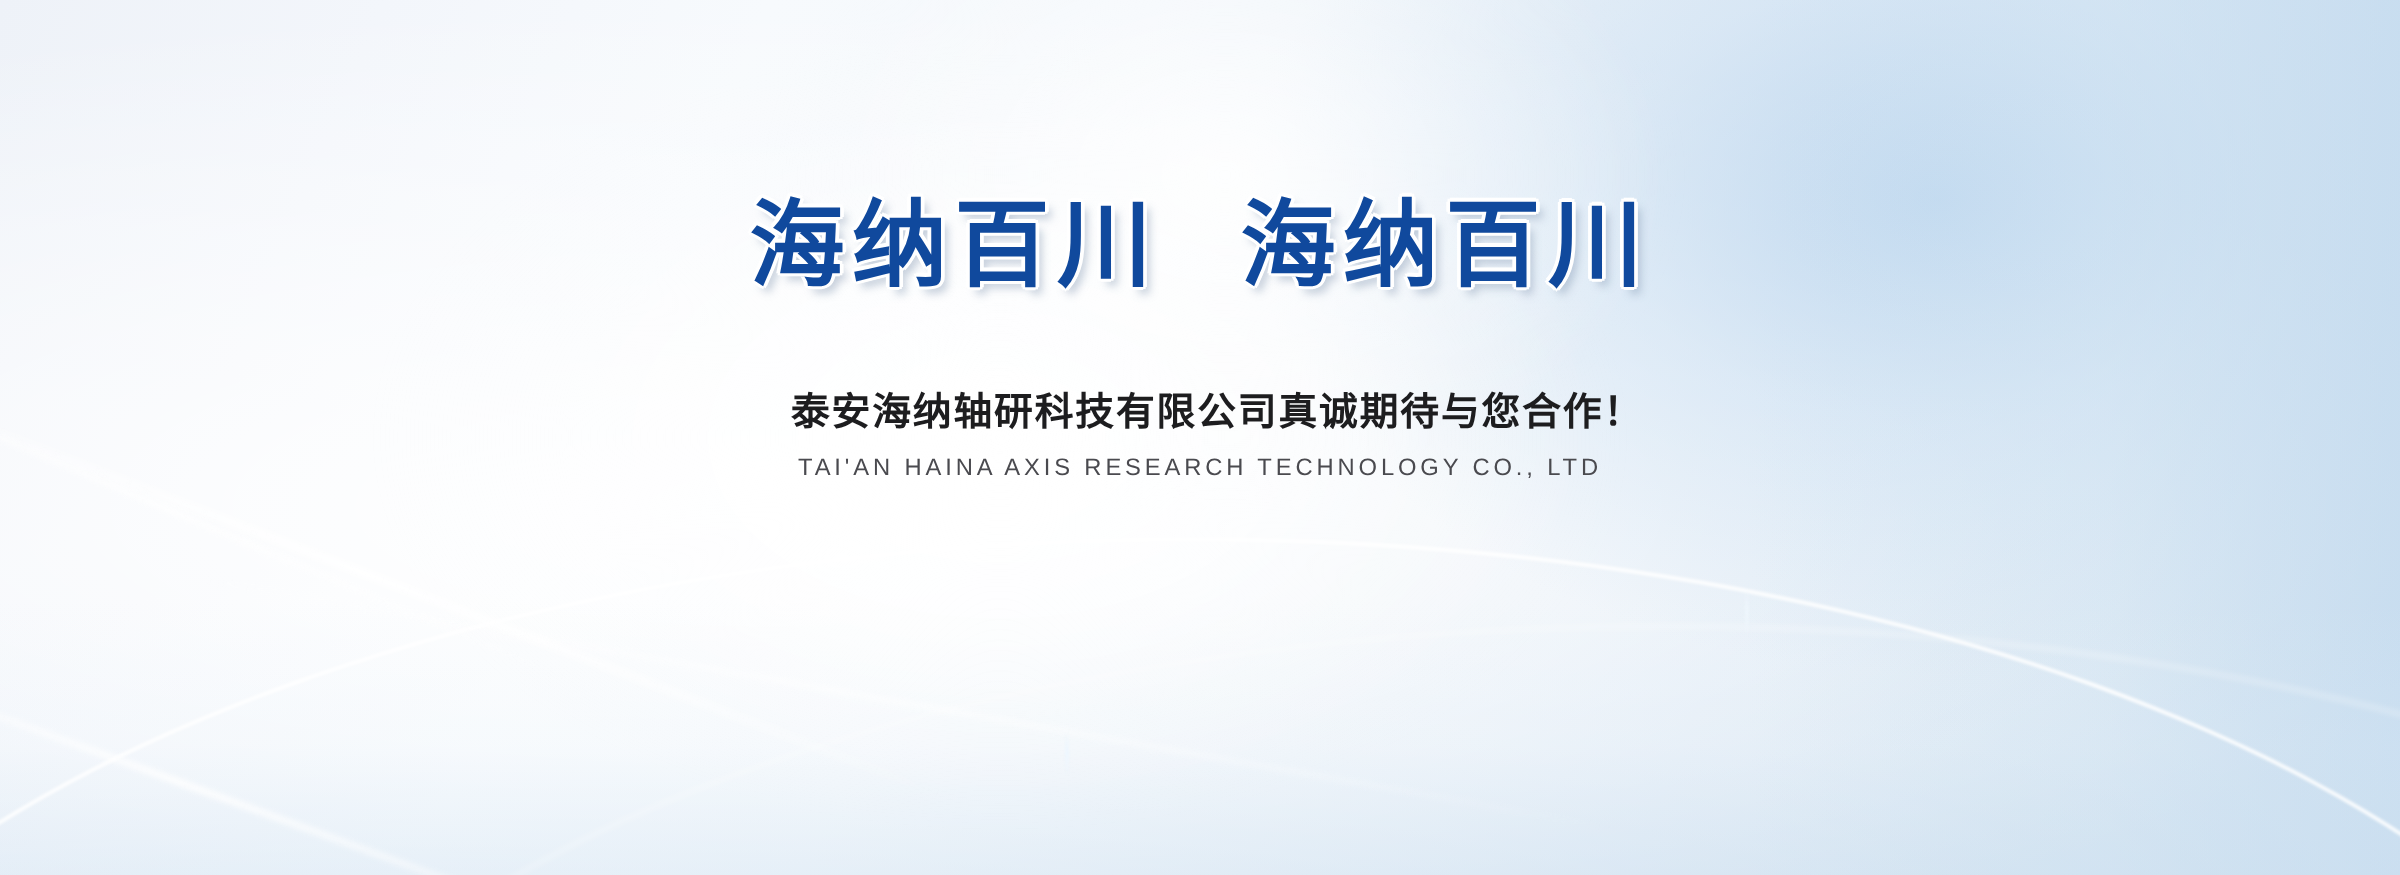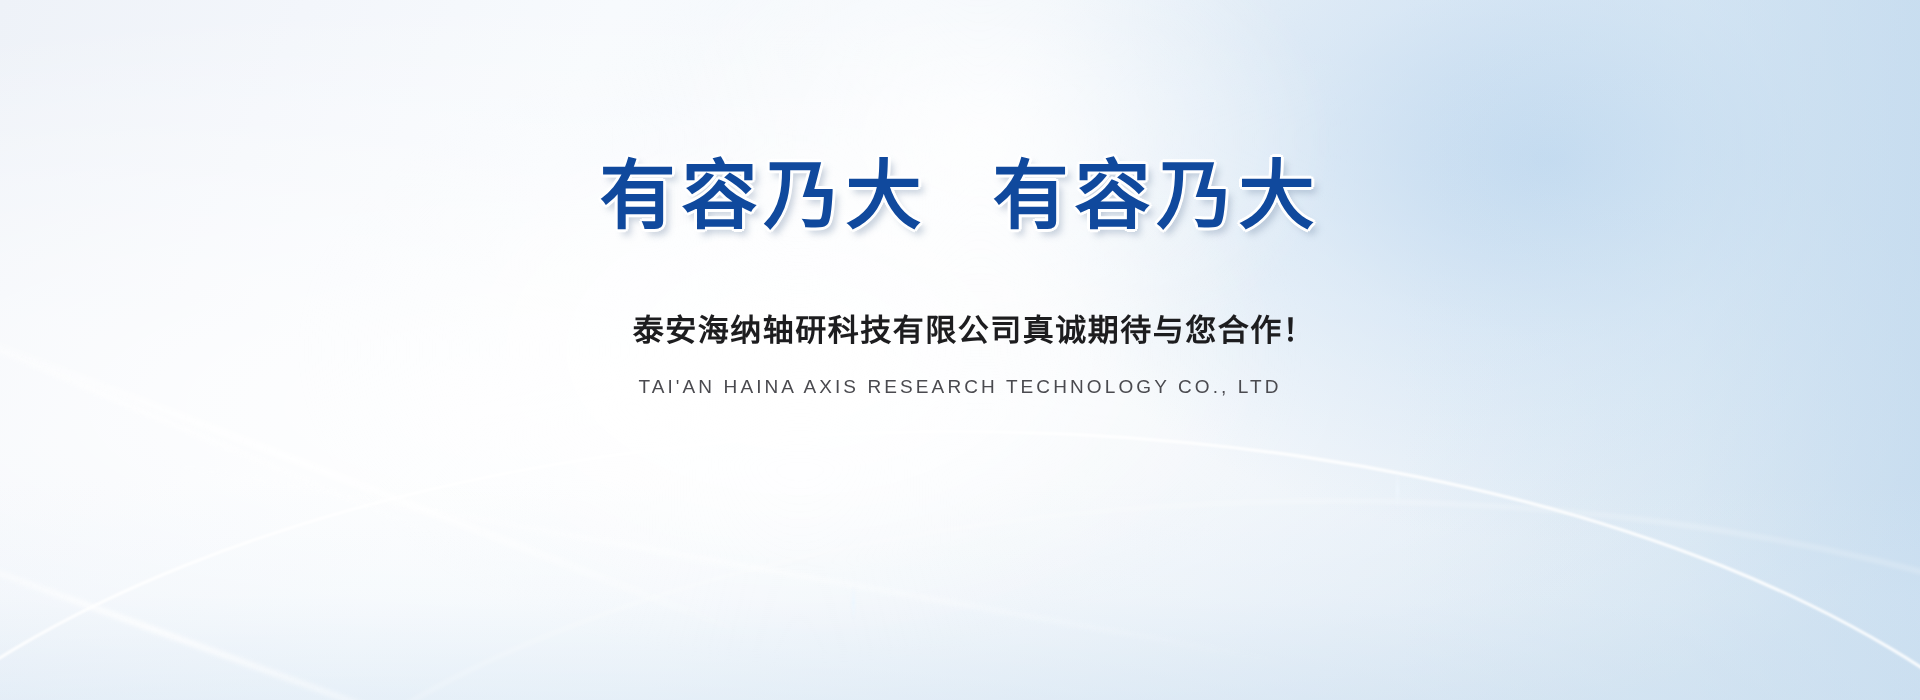--- a/index.html
+++ b/index.html
@@ -238,21 +238,21 @@
     font-family: "DejaVu Sans", "Liberation Sans", sans-serif;
     font-size: 31px;
     font-weight: 700;
     letter-spacing: 1.5px;
     line-height: 1.2;
     color: #1d1d1f;
     padding-left: 28px;
   }
 
   .sub-en {
-    margin: 12px;
+    margin: 0;
     position: absolute;
     top: 364px;
     left: 0;
     right: 0;
     text-align: center;
     font-family: "Liberation Sans", "DejaVu Sans", sans-serif;
     font-size: 19px;
     font-weight: 400;
     letter-spacing: 3.1px;
     line-height: 1.2;
@@ -276,20 +276,20 @@
     <div class="arc-bottom-2"></div>
     <div class="streak streak-a"></div>
     <div class="streak streak-b"></div>
     <div class="streak streak-c"></div>
     <div class="streak streak-d"></div>
     <div class="sliver"></div>
     <div class="sliver-2"></div>
   </div>
 
   <div class="content">
-    <h1 class="headline">有容乃大  有容乃大</h1>
+    <h1 class="headline">海纳百川  海纳百川</h1>
 
     <p class="sub-cn">泰安海纳轴研科技有限公司真诚期待与您合作！</p>
 
     <p class="sub-en">TAI'AN HAINA AXIS RESEARCH TECHNOLOGY CO., LTD</p>
   </div>
 
 </div>
 
 </body></html>

